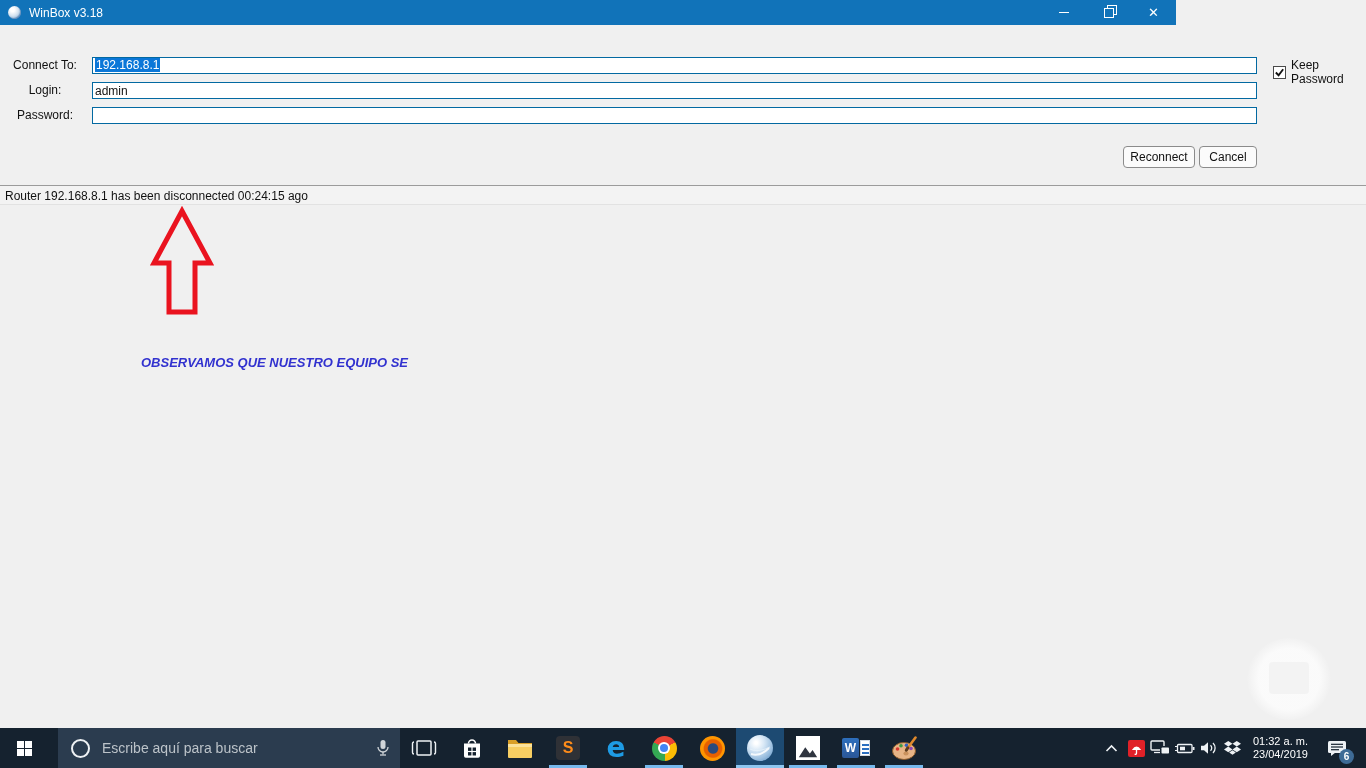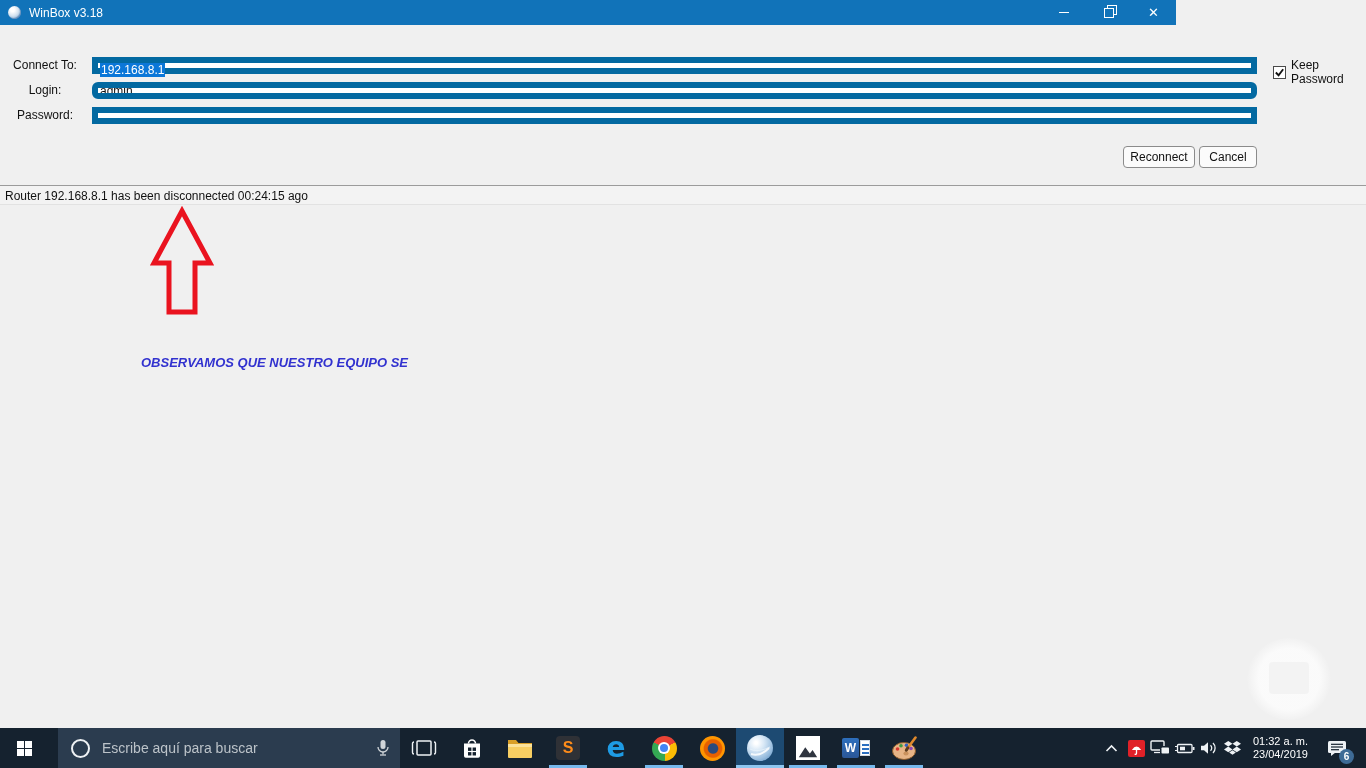--- a/index.html
+++ b/index.html
@@ -21,21 +21,21 @@
   .glyph-restore:after{content:"";position:absolute;left:-1px;top:-1px;width:8px;height:8px;background:#1173b9;border:1px solid #fff;}
   .glyph-close{font-size:13px;line-height:13px;}
 
   
   .menubar{left:0;top:25px;width:1366px;height:20px;background:#fcfcfc;border-bottom:1px solid #e3e3e3;
     display:flex;align-items:center;}
   .menu-item{font-size:12px;color:#111;padding:0 9px;height:20px;line-height:20px;}
 
   
   .form-label{font-size:12px;color:#111;width:86px;text-align:center;height:17px;line-height:17px;}
-  .field{height:17px;background:#fff;border:6px solid #0369a1;box-sizing:border-box;
+  .field{height:17px;background:#fff;border:1px solid #0369a1;box-sizing:border-box;
     font-size:12px;line-height:15px;padding:0 2px;color:#111;}
   input.field{outline:none;width:100%;}
   .sel-text{background:#0b77d8;color:#fff;padding:0 1px;}
   .checkbox{width:13px;height:13px;background:#fff;border:1px solid #4a4a4a;box-sizing:border-box;
     display:inline-flex;align-items:center;justify-content:center;}
   .kp-label{font-size:12px;color:#111;margin-left:5px;line-height:14px;}
   .btn{background:#fbfbfb;border:1px solid #8b8b8b;border-radius:4px;font-size:12px;color:#111;
     display:flex;align-items:center;justify-content:center;box-sizing:border-box;
     font-family:"Liberation Sans",sans-serif;}
 
@@ -124,21 +124,21 @@
   <div class="abs" style="left:1273px;top:58px;display:flex;align-items:center;">
     <span class="checkbox">
       <svg width="11" height="11" viewBox="0 0 12 12">
         <polyline points="2,6 5,9 10,2.5" fill="none" stroke="#111" stroke-width="2"></polyline>
       </svg>
     </span>
     <span class="kp-label">Keep Password</span>
   </div>
 
   <div class="abs form-label" style="left:2px;top:82px;">Login:</div>
-  <input class="abs field" style="left: 92px; top: 82px; width: 1165px; border-radius: 6px;" value="admin">
+  <input class="abs field" style="left: 92px; top: 82px; width: 1165px;" value="admin">
 
   <div class="abs form-label" style="left:2px;top:107px;">Password:</div>
   <input class="abs field" style="left: 92px; top: 107px; width: 1165px;" value="">
 
   <div class="abs btn" style="left:1123px;top:146px;width:72px;height:22px;">Reconnect</div>
   <div class="abs btn" style="left:1199px;top:146px;width:58px;height:22px;">Cancel</div>
 
   <div class="abs status-row">
     <span>Router 192.168.8.1 has been disconnected 00:24:15 ago</span>
   </div>

